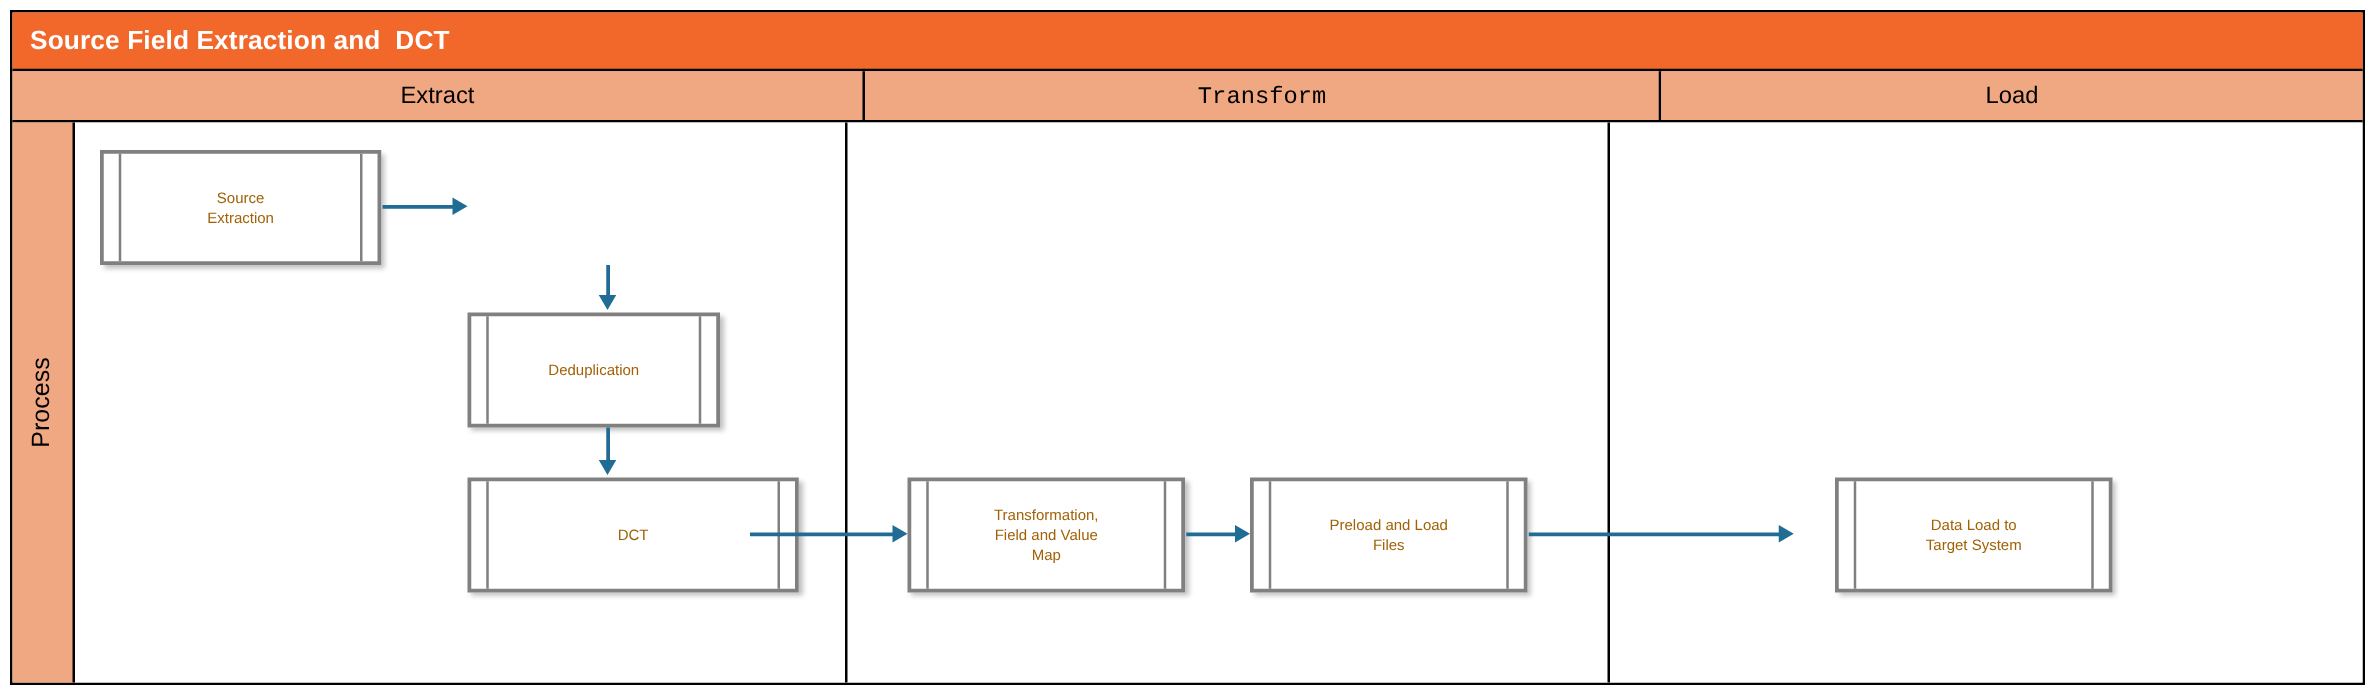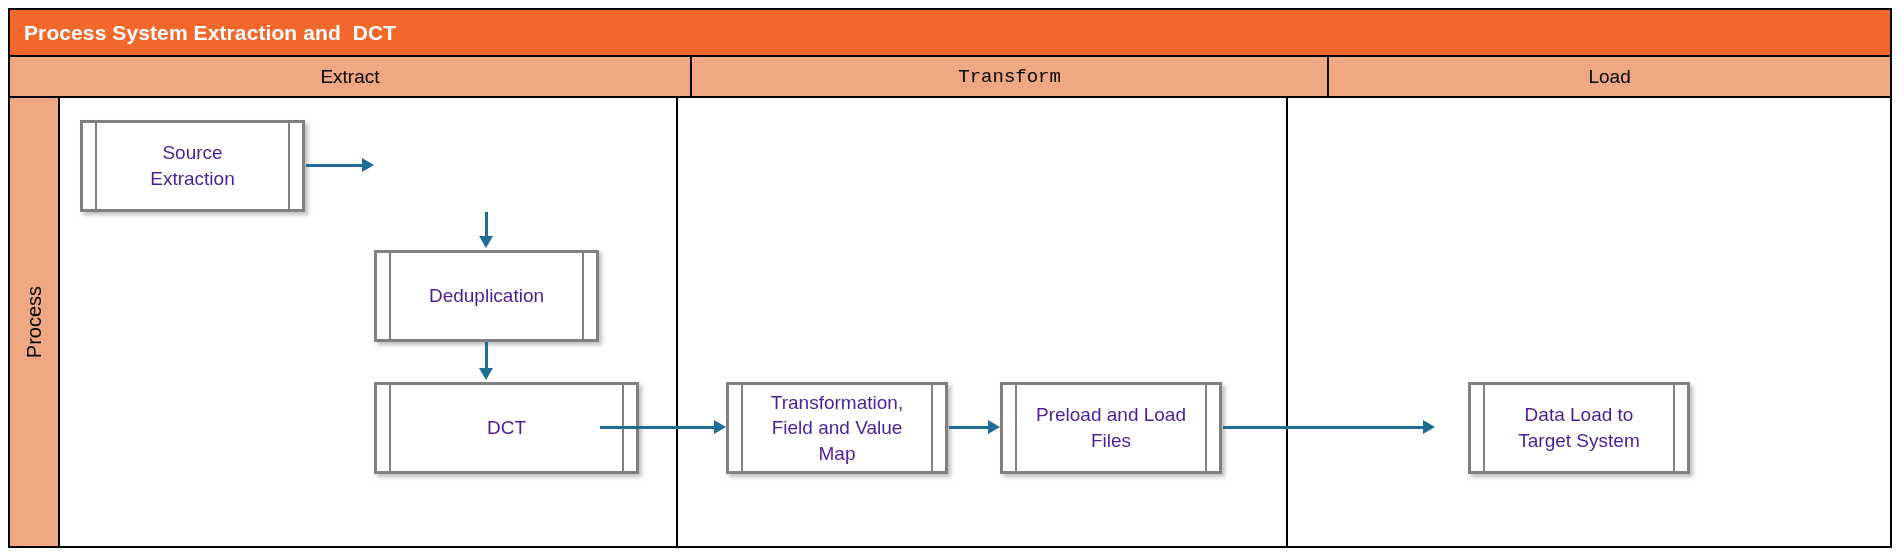--- a/index.html
+++ b/index.html
@@ -119,23 +119,23 @@
     content: "";
     position: absolute;
     top: 0;
     bottom: 0;
     width: 2px;
     background: #808080;
   }
   .node::before { left: 12px; }
   .node::after  { right: 12px; }
   .node-label {
-    font-size: 19px;
+    font-size: 12px;
     line-height: 1.35;
-    color: #4c1d95;
+    color: #a16207;
     text-align: center;
     padding: 0 20px;
     position: relative;
     z-index: 2;
   }
 
   
   .conn-h, .conn-v {
     position: absolute;
     background: #1F6C94;
@@ -156,21 +156,21 @@
     border-right: 7px solid transparent;
     border-top: 12px solid #1F6C94;
   }
 </style>
 </head>
 <body>
 
 <div class="diagram">
 
   <div class="title-band">
-    <span class="title-text">Process System Extraction and  DCT</span>
+    <span class="title-text">Source Field Extraction and  DCT</span>
   </div>
 
   <div class="phase-row">
     <div class="phase-cell phase-extract">
       <span>Extract</span>
     </div>
     <div class="phase-cell phase-transform">
       <span>Transform</span>
     </div>
     <div class="phase-cell phase-load">
@@ -188,21 +188,21 @@
 
       <div class="divider" style="left:616px;"></div>
       <div class="divider" style="left:1226px;"></div>
 
       <div class="node" style="left:20px; top:22px; width:225px; height:92px;">
         <span class="node-label" style="white-space: pre-line;">Source
 Extraction</span>
       </div>
 
 
-      <div class="node" style="left:314px; top:152px; width:225px; height:92px;">
+      <div class="node" style="left:314px; top:152px; width:202px; height:92px;">
         <span class="node-label" style="white-space: pre-line;">Deduplication</span>
       </div>
 
       <div class="node" style="left:314px; top:284px; width:265px; height:92px;">
         <span class="node-label" style="white-space: pre-line;">DCT</span>
       </div>
 
       <div class="node" style="left:666px; top:284px; width:222px; height:92px;">
         <span class="node-label" style="white-space: pre-line;">Transformation,
 Field and Value

